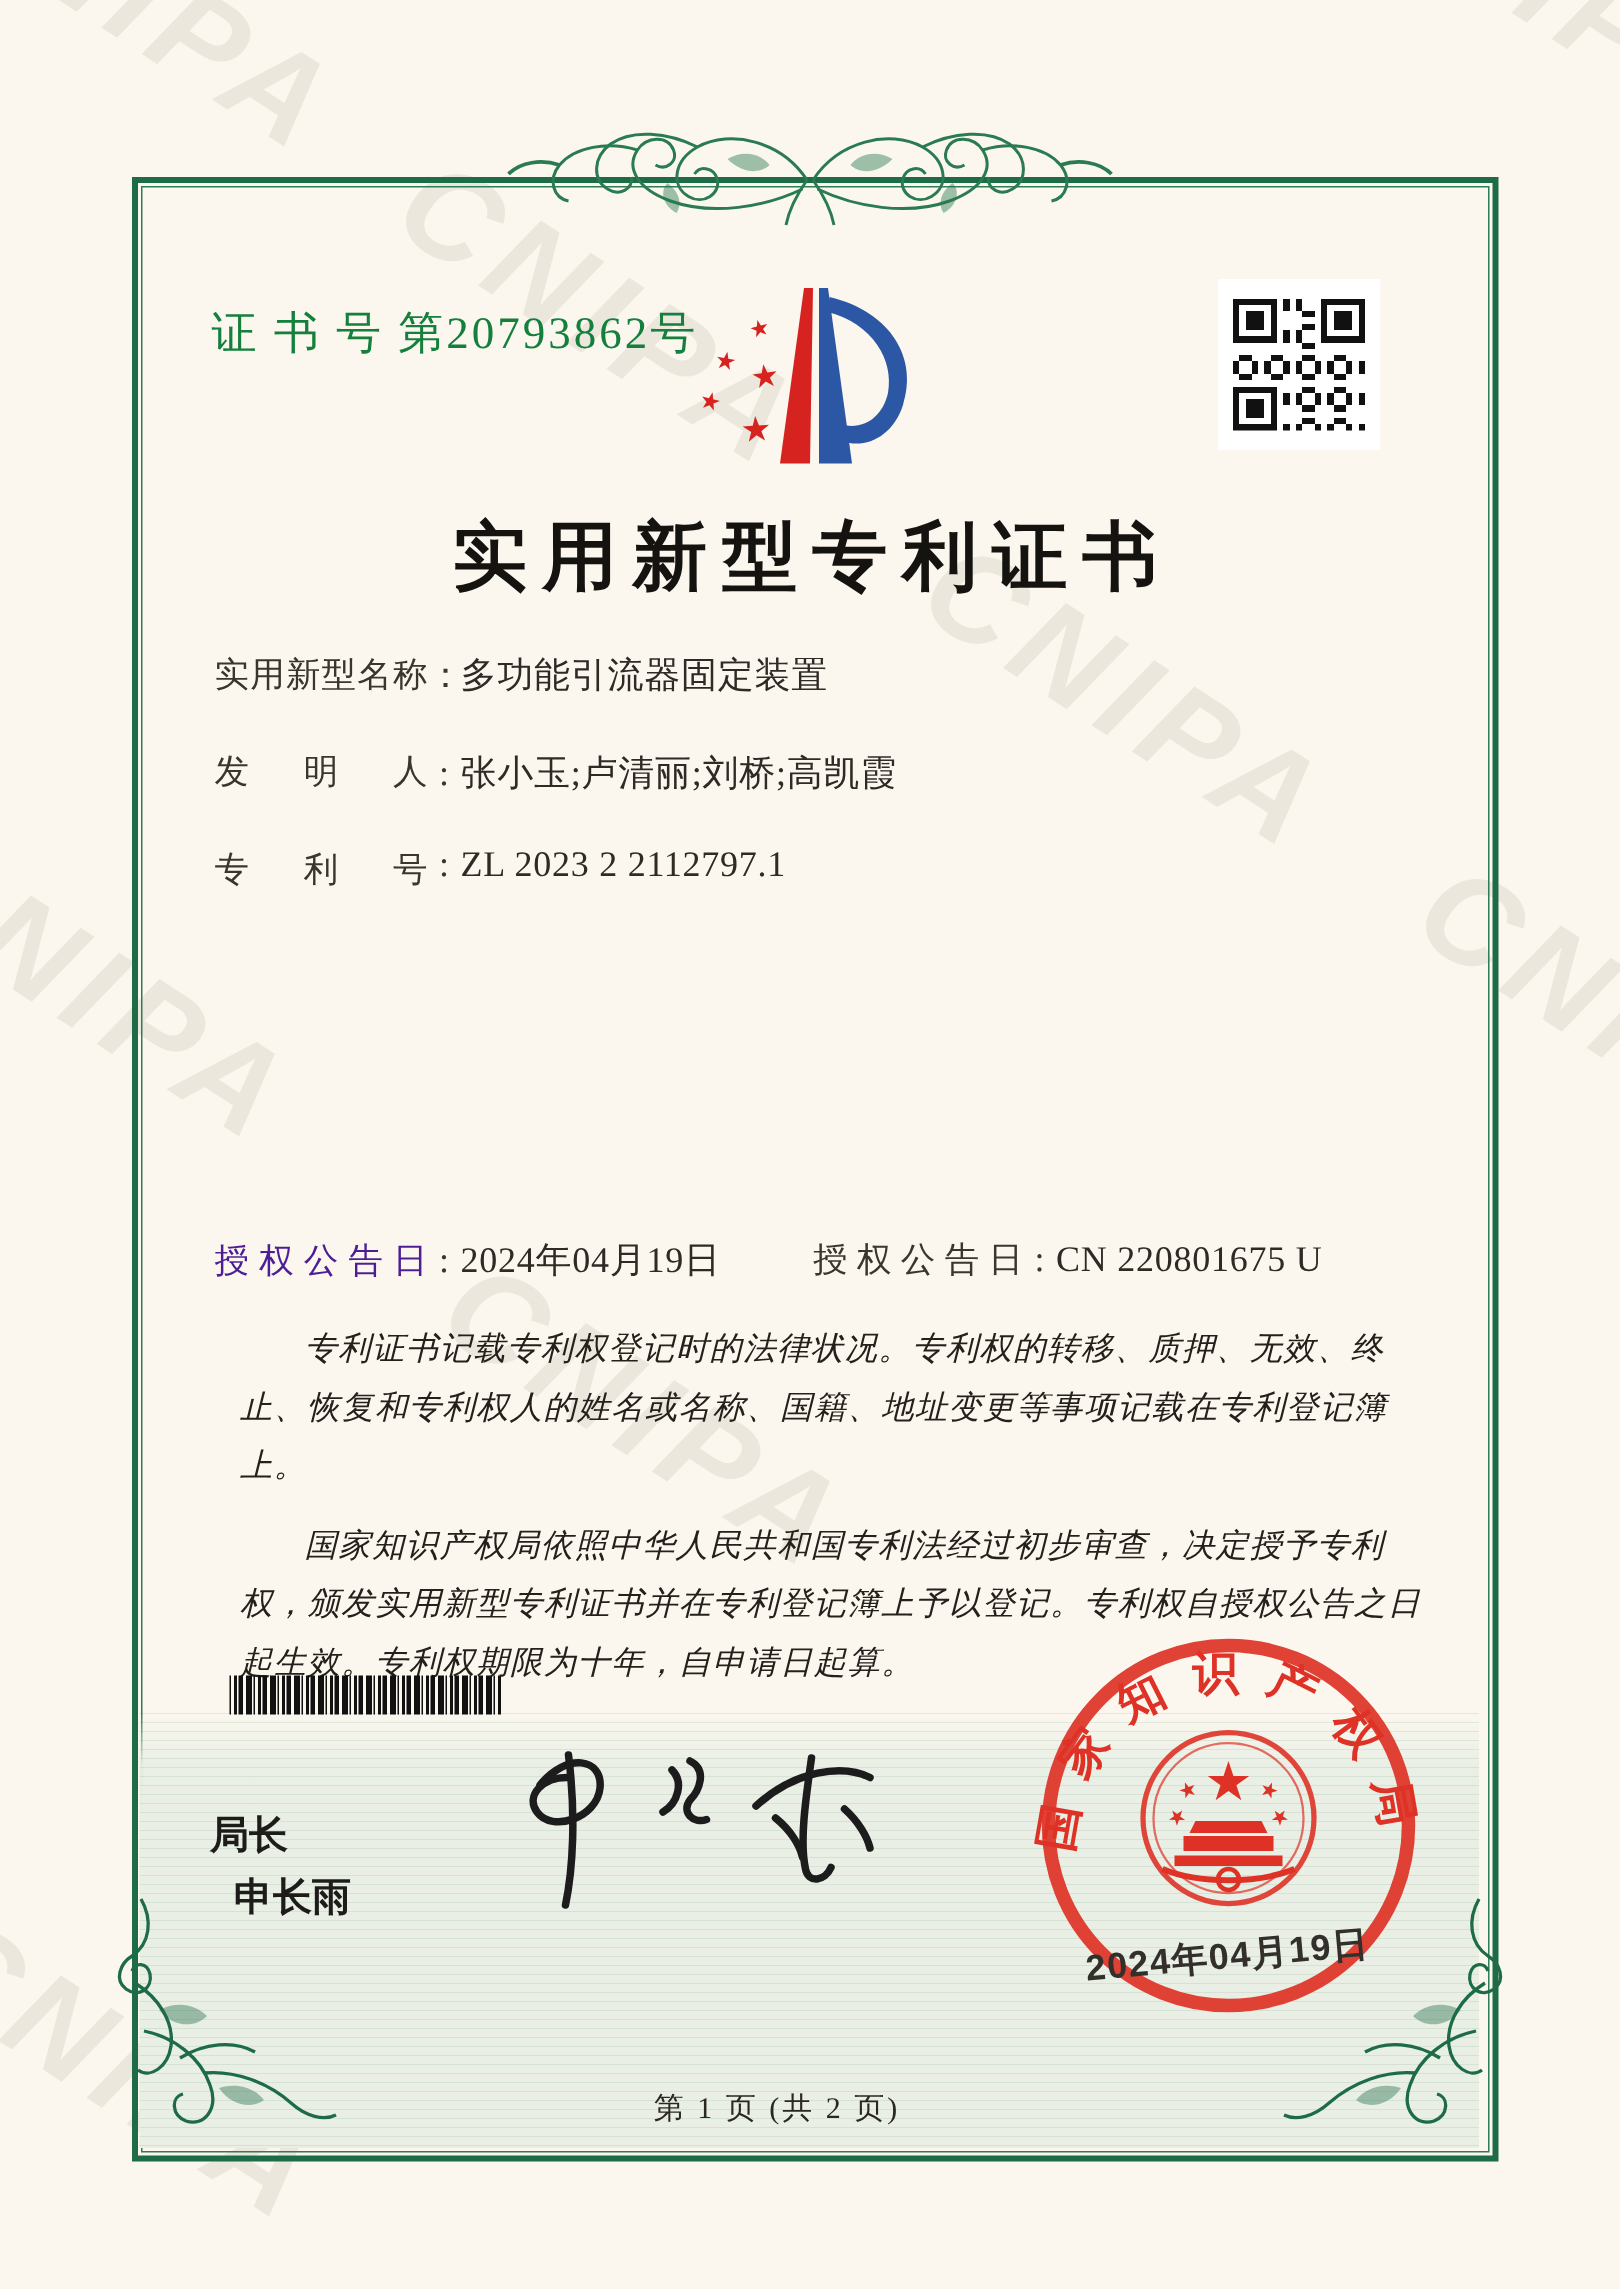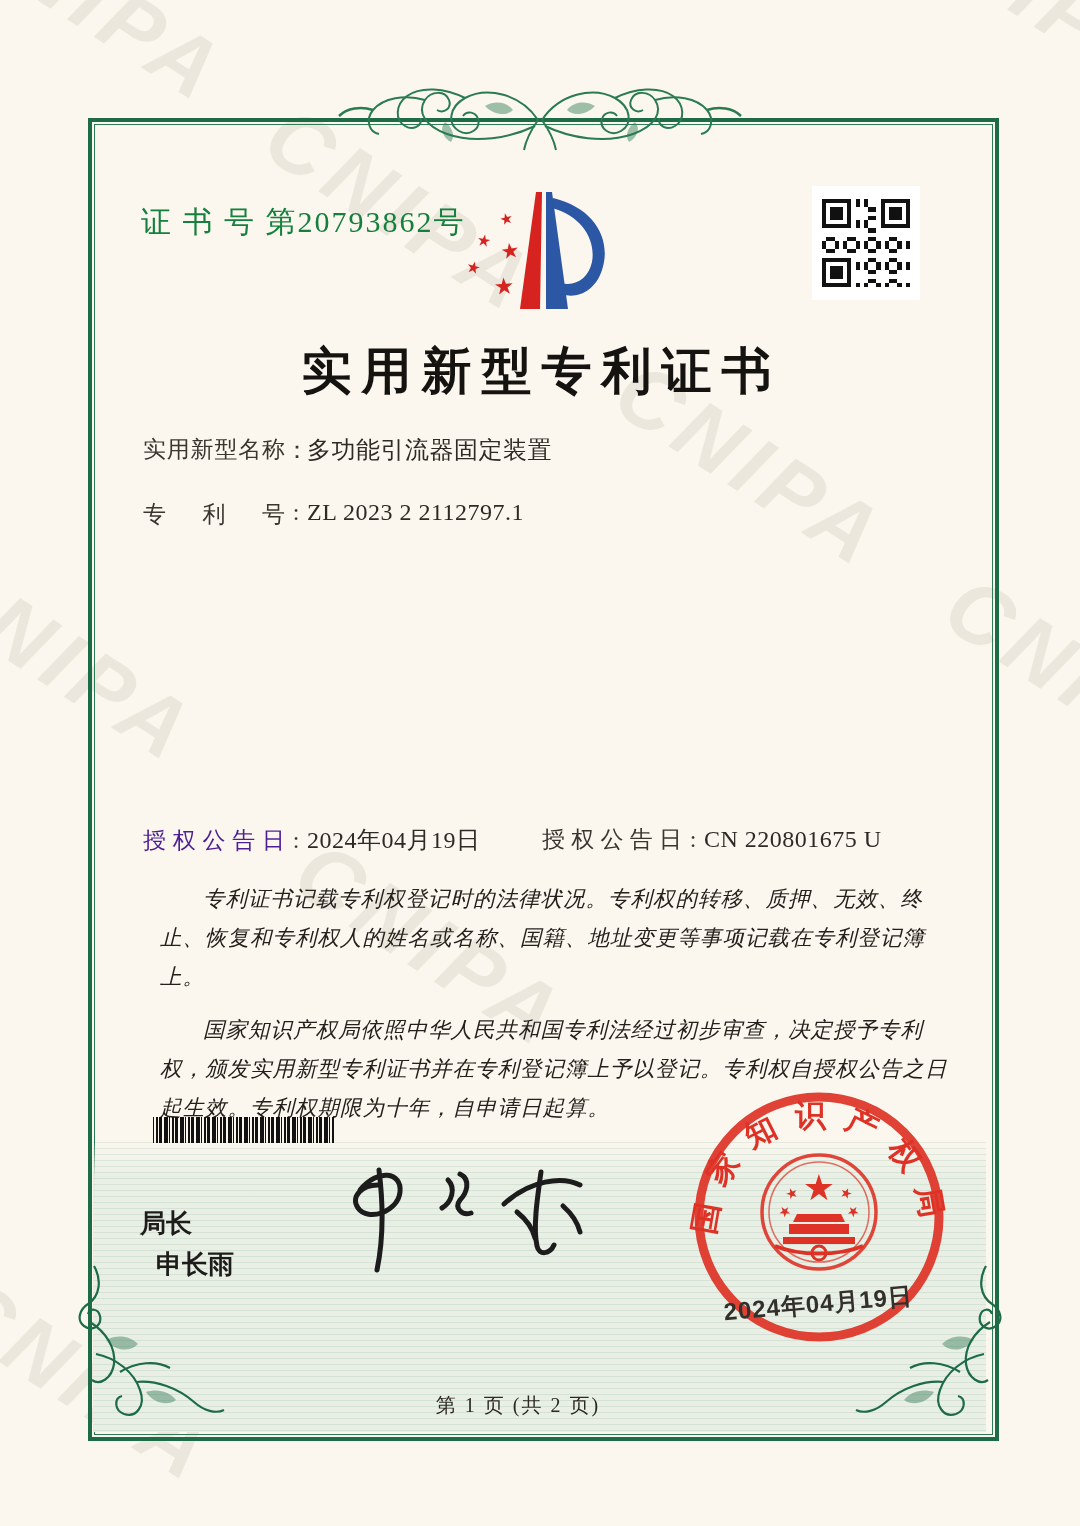--- a/index.html
+++ b/index.html
@@ -240,20 +240,21 @@
         <rect x="0" y="14" width="7" height="7" fill="#111"></rect>
         <rect x="1" y="15" width="5" height="5" fill="#fff"></rect>
         <rect x="2" y="16" width="3" height="3" fill="#111"></rect>
       </svg>
   </div>
 
   <h1 class="title">实用新型专利证书</h1>
 
   <div class="fields" id="fields">
       <div class="f-row"><span class="f-label">实用新型名称</span><span class="f-colon">：</span><span class="f-value">多功能引流器固定装置</span></div>
+      <div class="f-row"><span class="f-label">发明人</span><span class="f-colon">:</span><span class="f-value">张小玉;卢清丽;刘桥;高凯霞</span></div>
       <div class="f-row"><span class="f-label">专利号</span><span class="f-colon">:</span><span class="f-value">ZL 2023 2 2112797.1</span></div>
     </div>
 
   <div class="grant-row">
     <span class="g-label">授权公告日</span><span class="f-colon">:</span><span class="f-value">2024年04月19日</span>
     <span class="grant-col2">
       <span class="g-label-sm">授权公告日</span><span class="f-colon">:</span><span class="f-value">CN 220801675 U</span>
     </span>
   </div>
 

